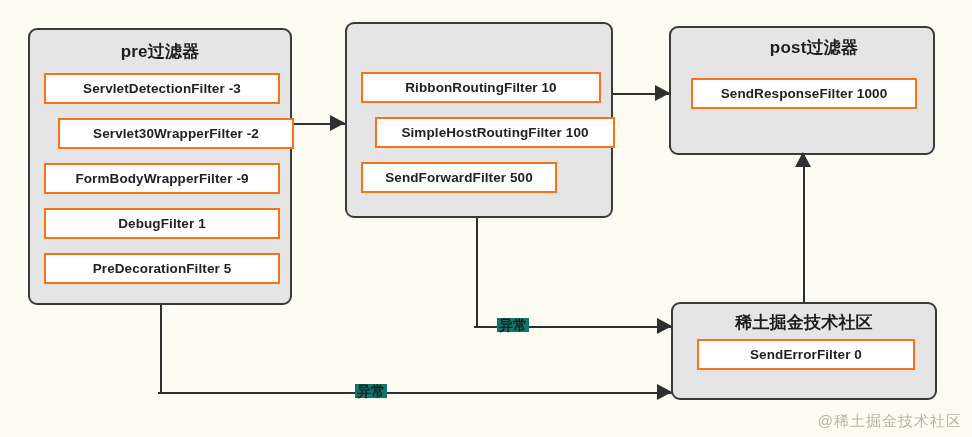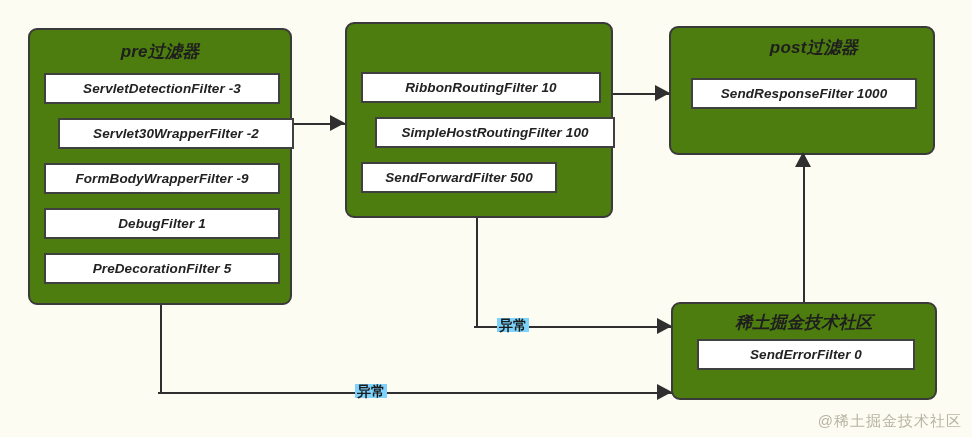--- a/index.html
+++ b/index.html
@@ -17,44 +17,43 @@
     position: relative;
     width: 972px;
     height: 437px;
     background: #fdfcf2;
   }
 
   
   .group-box {
     position: absolute;
     box-sizing: border-box;
-    background: #4d7c0f;
+    background: #e5e5e5;
     border: 2px solid #3a3a3a;
     border-radius: 9px;
     z-index: 2;
-    font-style: italic;
   }
   .group-title {
     position: absolute;
     left: 0;
     right: 0;
     text-align: center;
     font-size: 17px;
     font-weight: 600;
     color: #1e1e1e;
     letter-spacing: 0.2px;
     white-space: nowrap;
   }
 
   
   .filter-box {
     position: absolute;
     box-sizing: border-box;
     background: #ffffff;
-    border: 2px solid #404040;
+    border: 2px solid #f97316;
     display: flex;
     align-items: center;
     justify-content: center;
     font-size: 13.5px;
     font-weight: 700;
     color: #222222;
     letter-spacing: 0.1px;
     white-space: nowrap;
     text-align: center;
   }
@@ -88,21 +87,21 @@
     border-left: 8px solid transparent;
     border-right: 8px solid transparent;
     border-bottom: 15px solid #2f2f2f;
     z-index: 3;
   }
   .edge-label {
     position: absolute;
     font-size: 14px;
     font-weight: 700;
     color: #1c1c1c;
-    background: #7dd3fc;
+    background: #0f766e;
     padding: 0 2px;
     line-height: 14px;
     white-space: nowrap;
     z-index: 4;
   }
 
   
   .watermark {
     position: absolute;
     right: 10px;

